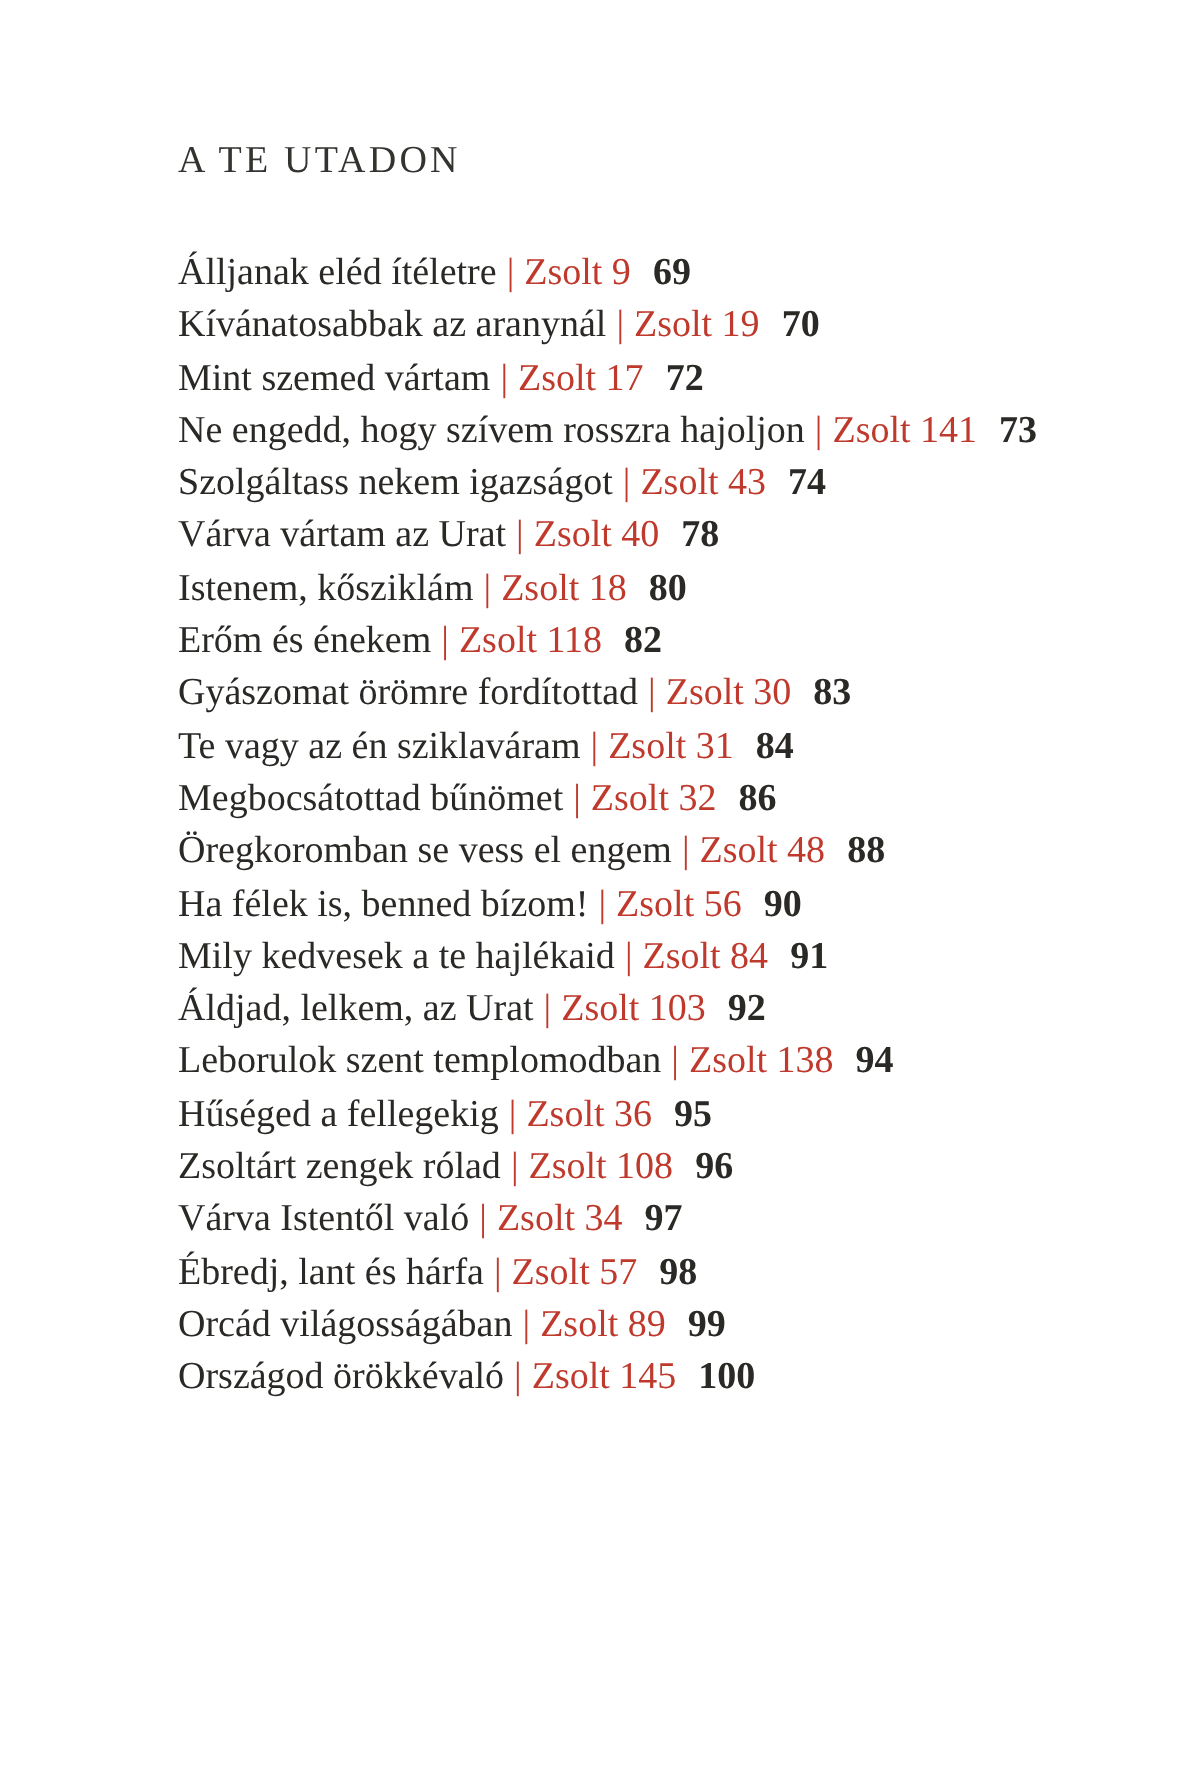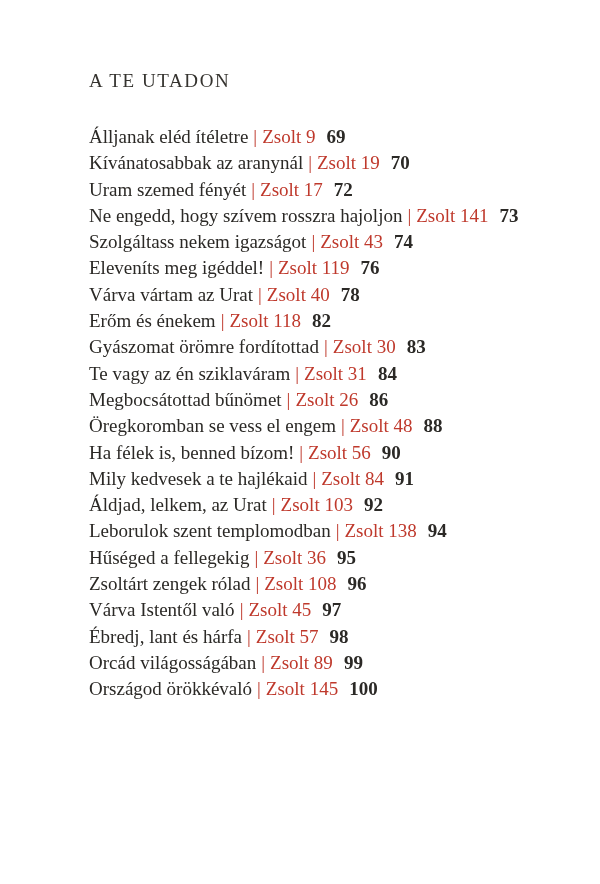--- a/index.html
+++ b/index.html
@@ -55,54 +55,54 @@
   <div class="toc-entry">
     <span class="entry-title">Álljanak eléd ítéletre</span><span class="sep">|</span><span class="ref">Zsolt 9</span><span class="pg">69</span>
   </div>
 
   <div class="toc-entry">
     <span class="entry-title">Kívánatosabbak az aranynál</span><span class="sep">|</span><span class="ref">Zsolt 19</span><span class="pg">70</span>
   </div>
 
 
   <div class="toc-entry">
-    <span class="entry-title">Uram szemed fényét</span><span class="sep">|</span><span class="ref">Zsolt 17</span><span class="pg">72</span>
+    <span class="entry-title">Mint szemed vártam</span><span class="sep">|</span><span class="ref">Zsolt 17</span><span class="pg">72</span>
   </div>
 
   <div class="toc-entry">
     <span class="entry-title">Ne engedd, hogy szívem rosszra hajoljon</span><span class="sep">|</span><span class="ref">Zsolt 141</span><span class="pg">73</span>
   </div>
 
   <div class="toc-entry">
     <span class="entry-title">Szolgáltass nekem igazságot</span><span class="sep">|</span><span class="ref">Zsolt 43</span><span class="pg">74</span>
   </div>
 
-  <div class="toc-entry">
-    <span class="entry-title">Eleveníts meg igéddel!</span><span class="sep">|</span><span class="ref">Zsolt 119</span><span class="pg">76</span>
-  </div>
 
   <div class="toc-entry">
     <span class="entry-title">Várva vártam az Urat</span><span class="sep">|</span><span class="ref">Zsolt 40</span><span class="pg">78</span>
   </div>
 
+  <div class="toc-entry">
+    <span class="entry-title">Istenem, kősziklám</span><span class="sep">|</span><span class="ref">Zsolt 18</span><span class="pg">80</span>
+  </div>
 
   <div class="toc-entry">
     <span class="entry-title">Erőm és énekem</span><span class="sep">|</span><span class="ref">Zsolt 118</span><span class="pg">82</span>
   </div>
 
   <div class="toc-entry">
     <span class="entry-title">Gyászomat örömre fordítottad</span><span class="sep">|</span><span class="ref">Zsolt 30</span><span class="pg">83</span>
   </div>
 
   <div class="toc-entry">
     <span class="entry-title">Te vagy az én sziklaváram</span><span class="sep">|</span><span class="ref">Zsolt 31</span><span class="pg">84</span>
   </div>
 
   <div class="toc-entry">
-    <span class="entry-title">Megbocsátottad bűnömet</span><span class="sep">|</span><span class="ref">Zsolt 26</span><span class="pg">86</span>
+    <span class="entry-title">Megbocsátottad bűnömet</span><span class="sep">|</span><span class="ref">Zsolt 32</span><span class="pg">86</span>
   </div>
 
   <div class="toc-entry">
     <span class="entry-title">Öregkoromban se vess el engem</span><span class="sep">|</span><span class="ref">Zsolt 48</span><span class="pg">88</span>
   </div>
 
   <div class="toc-entry">
     <span class="entry-title">Ha félek is, benned bízom!</span><span class="sep">|</span><span class="ref">Zsolt 56</span><span class="pg">90</span>
   </div>
 
@@ -120,21 +120,21 @@
 
   <div class="toc-entry">
     <span class="entry-title">Hűséged a fellegekig</span><span class="sep">|</span><span class="ref">Zsolt 36</span><span class="pg">95</span>
   </div>
 
   <div class="toc-entry">
     <span class="entry-title">Zsoltárt zengek rólad</span><span class="sep">|</span><span class="ref">Zsolt 108</span><span class="pg">96</span>
   </div>
 
   <div class="toc-entry">
-    <span class="entry-title">Várva Istentől való</span><span class="sep">|</span><span class="ref">Zsolt 45</span><span class="pg">97</span>
+    <span class="entry-title">Várva Istentől való</span><span class="sep">|</span><span class="ref">Zsolt 34</span><span class="pg">97</span>
   </div>
 
   <div class="toc-entry">
     <span class="entry-title">Ébredj, lant és hárfa</span><span class="sep">|</span><span class="ref">Zsolt 57</span><span class="pg">98</span>
   </div>
 
   <div class="toc-entry">
     <span class="entry-title">Orcád világosságában</span><span class="sep">|</span><span class="ref">Zsolt 89</span><span class="pg">99</span>
   </div>
 

